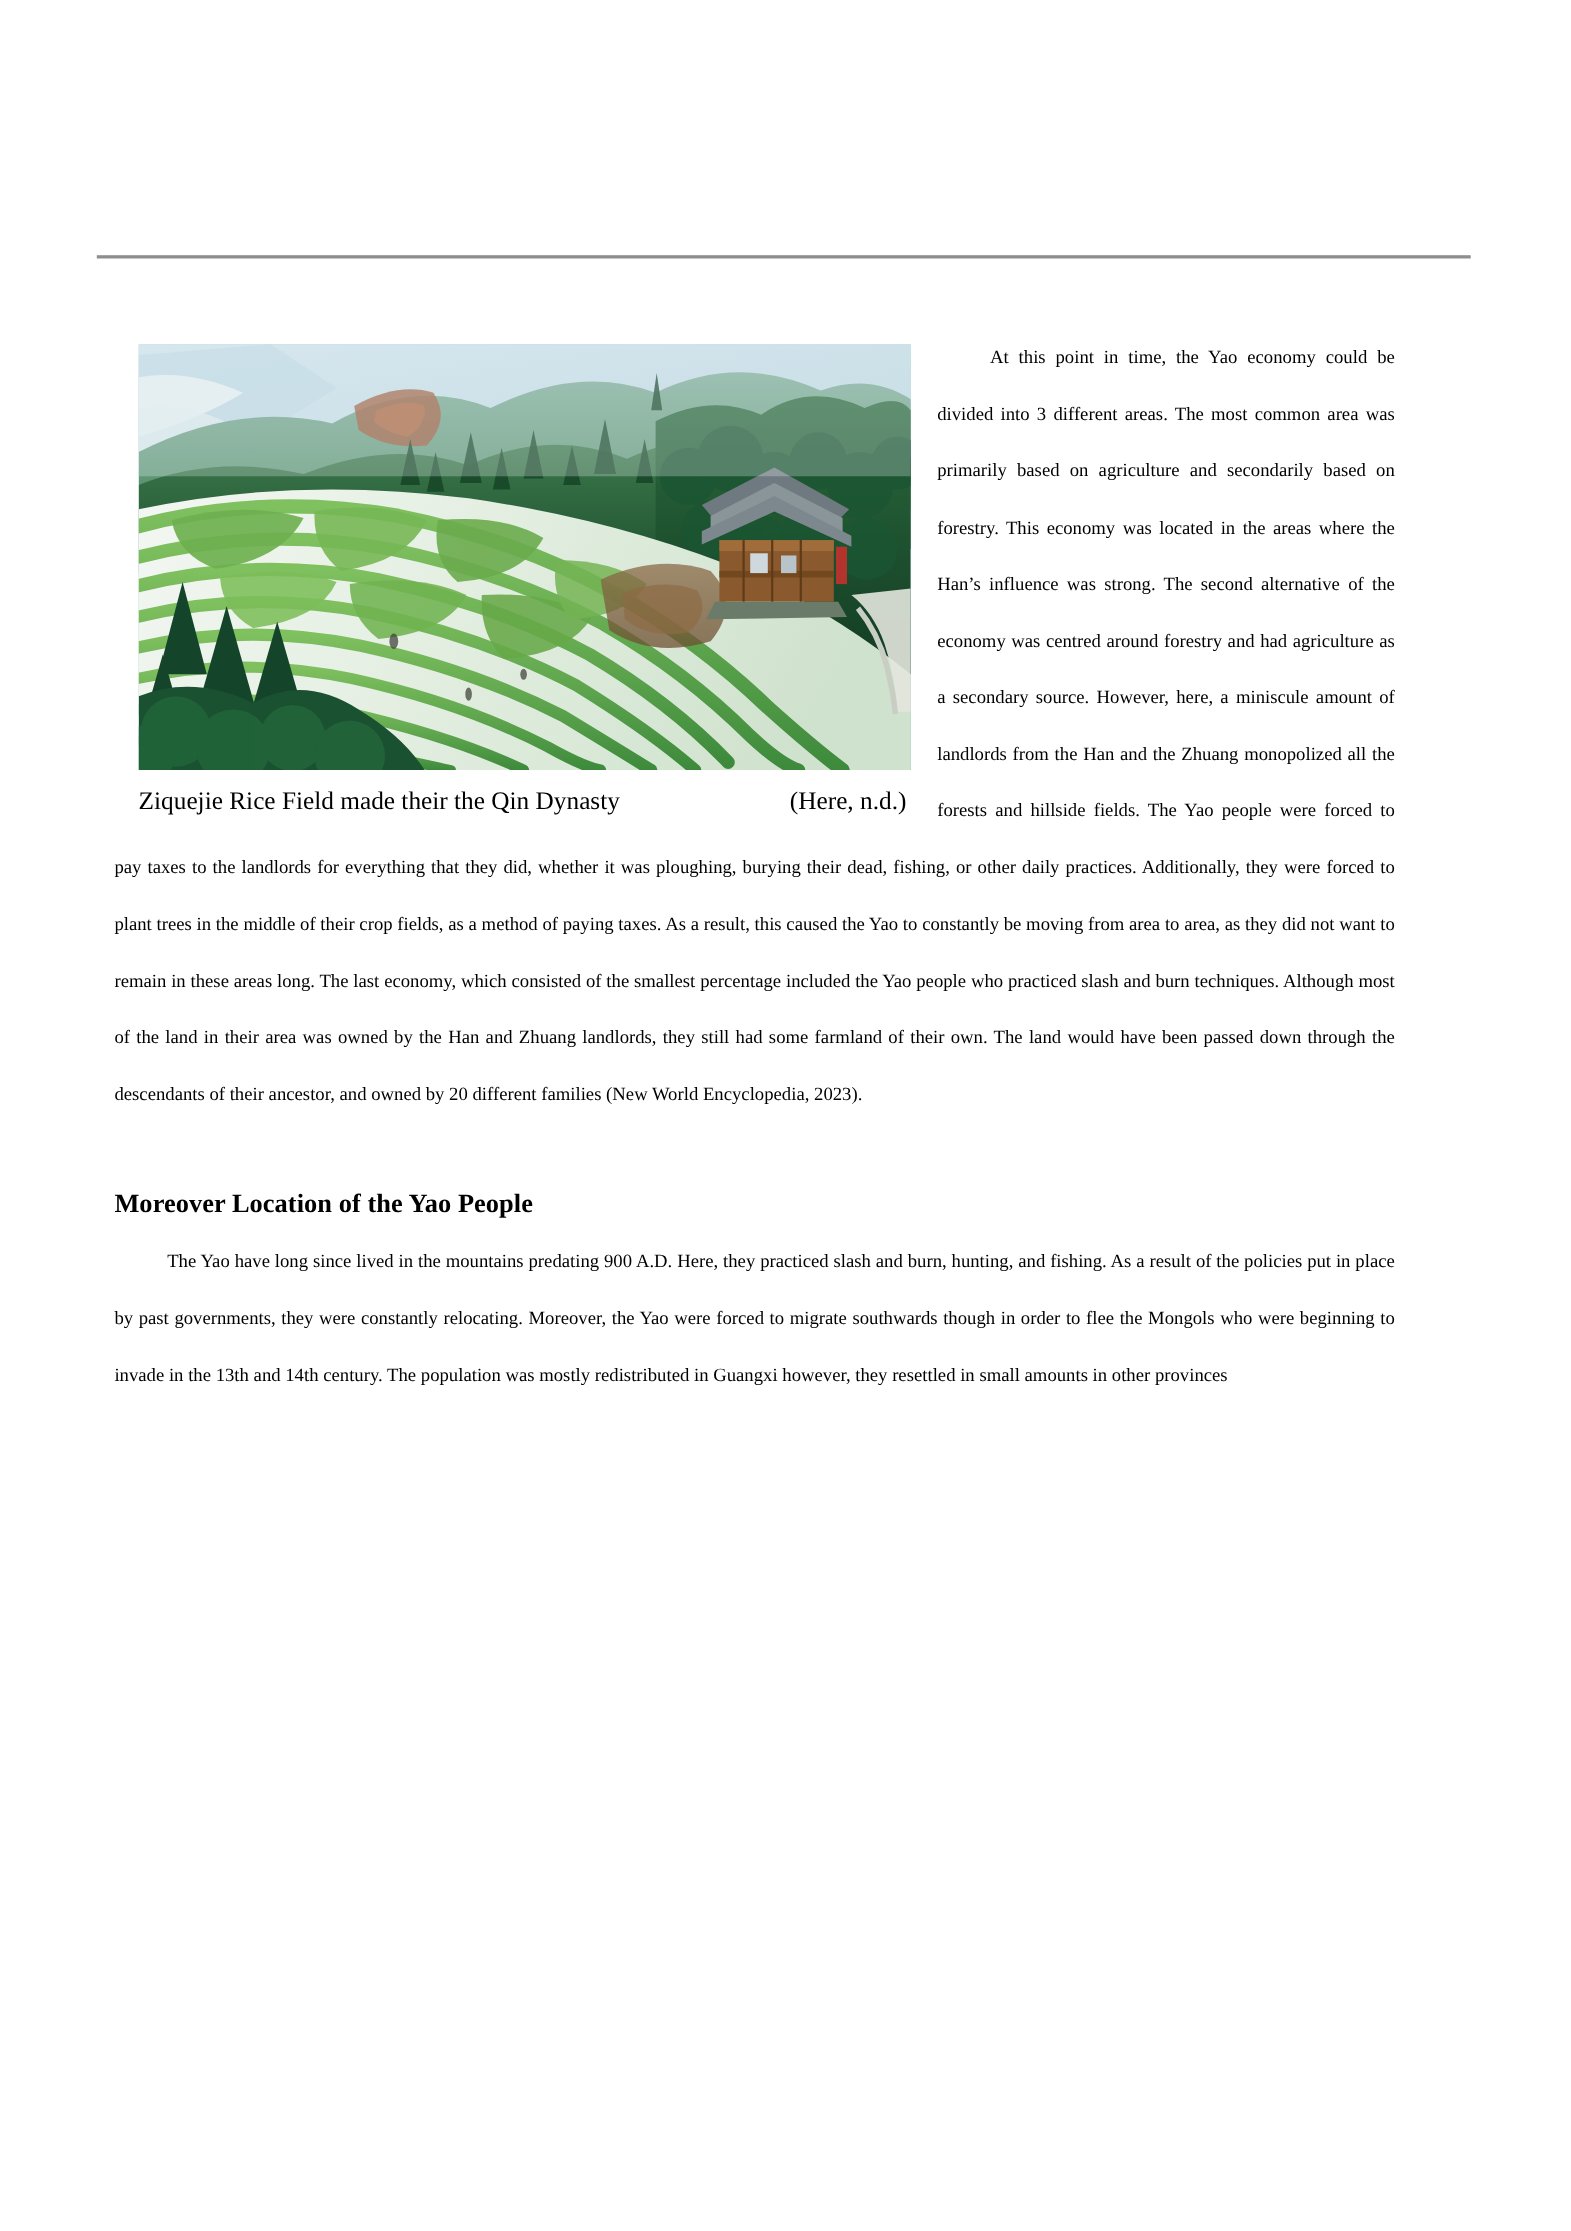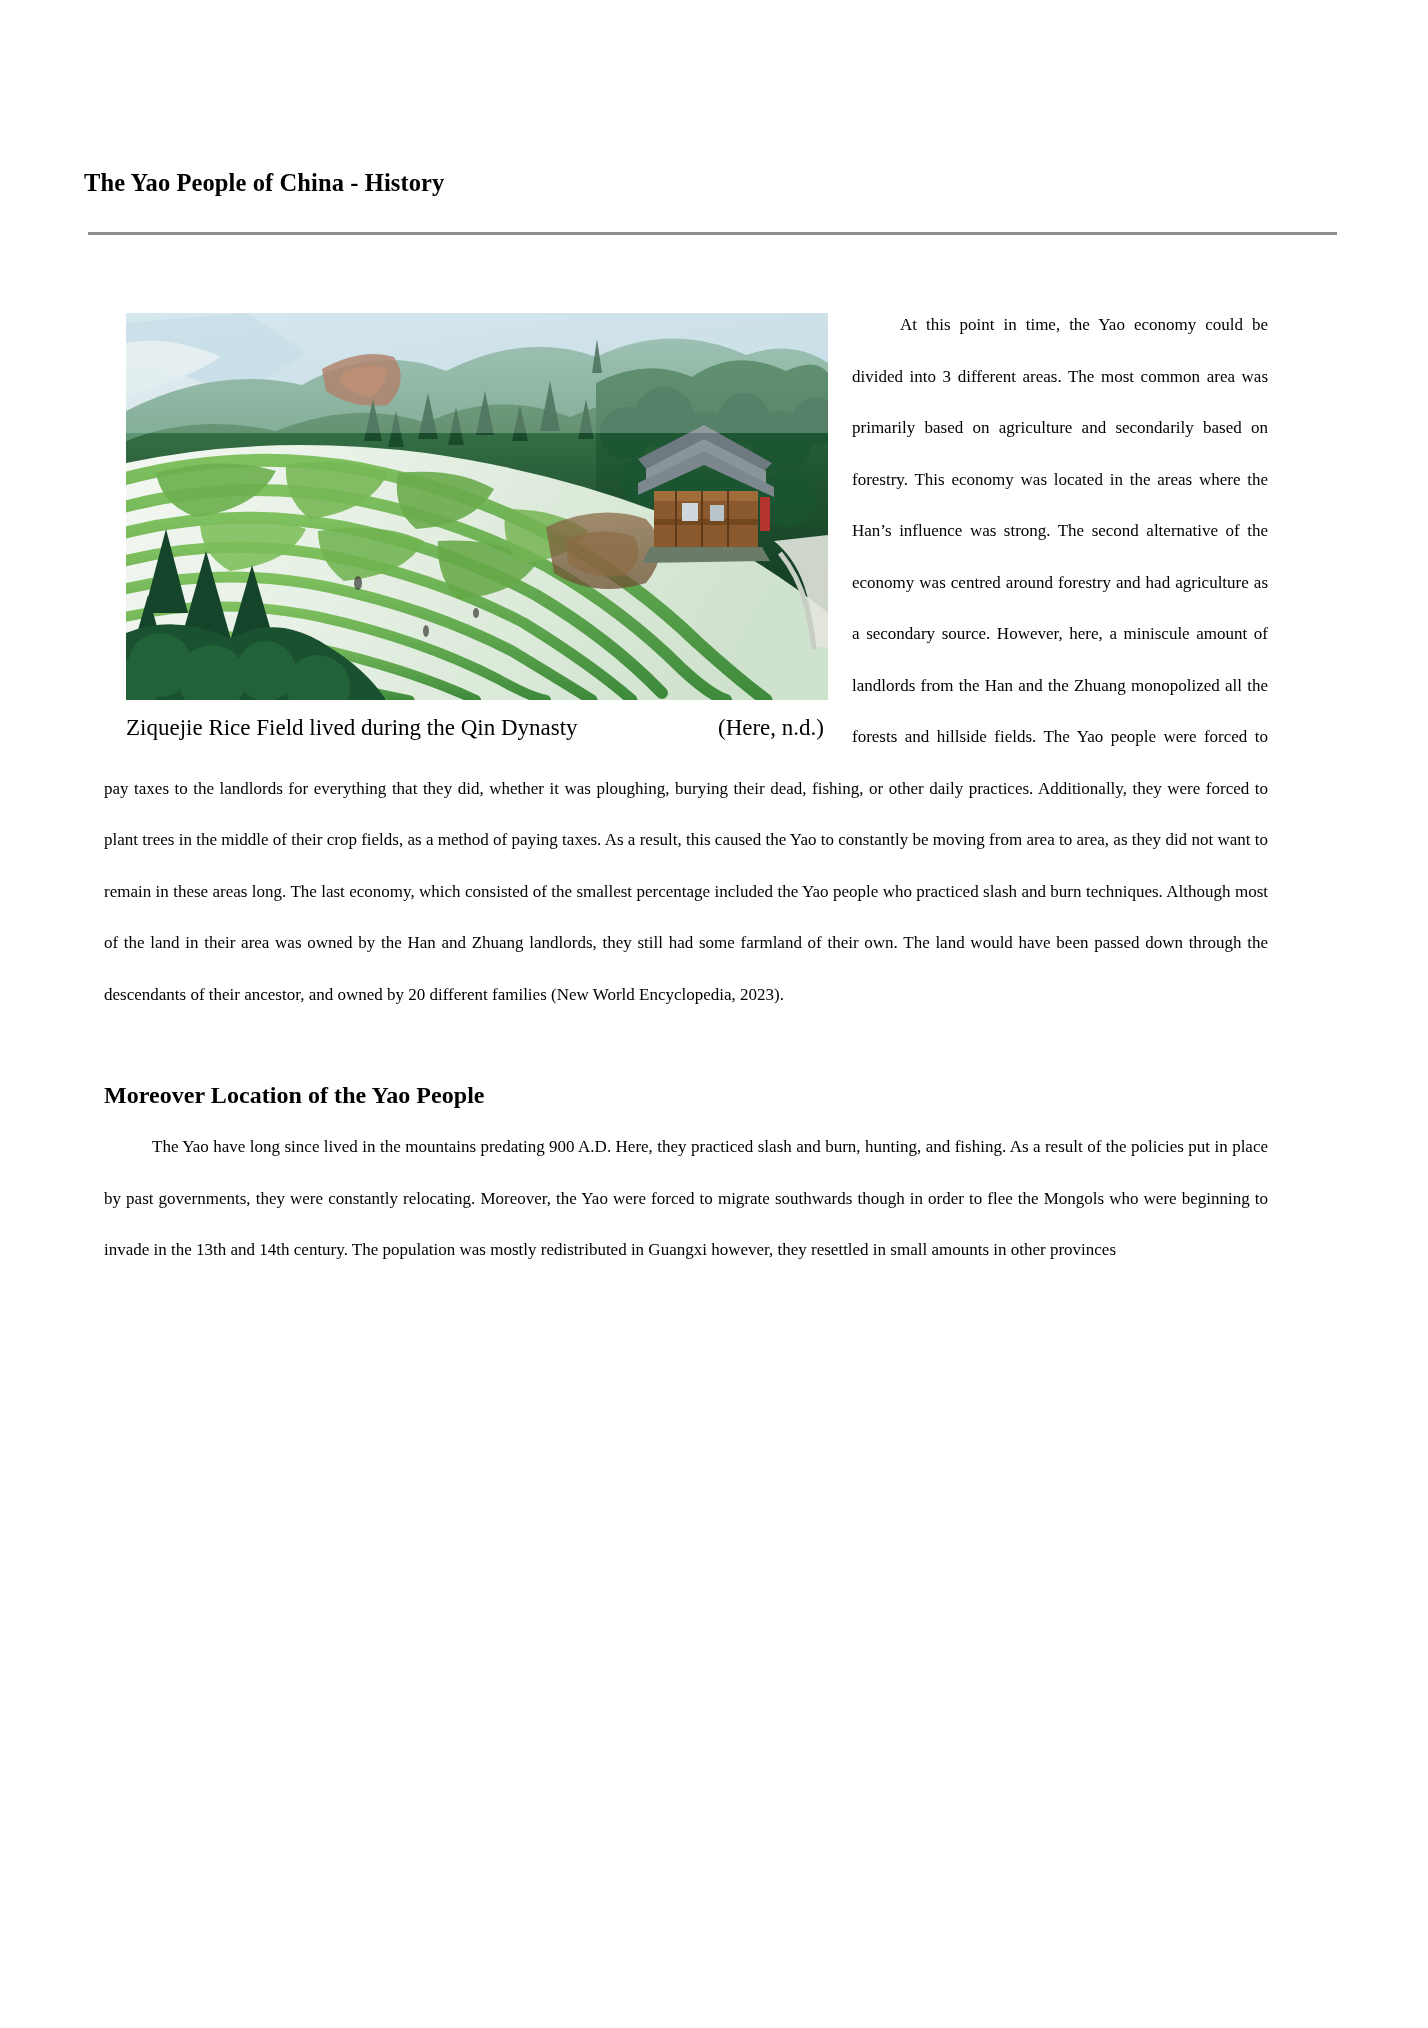--- a/index.html
+++ b/index.html
@@ -109,23 +109,20 @@
   .figure-caption-row .cap-source { padding-right: 4px; }
 
   
   .figure-image svg { display: block; width: 702px; height: 387px; }
 </style>
 </head>
 <body>
 
 <div class="page">
 
-  <div class="doc-header">
-    <div class="doc-header-title">The Yao People of China - History</div>
-  </div>
   <div class="header-rule"></div>
 
   <div class="content">
 
 
     <div class="spacer-sm"></div>
 
     <div class="figure">
       <div class="figure-image">
         <svg viewBox="0 0 702 387" preserveAspectRatio="none" aria-hidden="true">
@@ -278,21 +275,21 @@
           <g fill="#3a3a33" opacity="0.7">
             <ellipse cx="232" cy="270" rx="4" ry="7"></ellipse>
             <ellipse cx="300" cy="318" rx="3" ry="6"></ellipse>
             <ellipse cx="350" cy="300" rx="3" ry="5"></ellipse>
           </g>
 
           <rect x="0" y="0" width="702" height="120" fill="#e8f2f4" opacity="0.28"></rect>
         </svg>
       </div>
       <div class="figure-caption-row">
-        <span class="cap-text">Ziquejie Rice Field lived during the Qin Dynasty</span>
+        <span class="cap-text">Ziquejie Rice Field made their the Qin Dynasty</span>
         <span class="cap-source">(Here, n.d.)</span>
       </div>
     </div>
 
     <p class="para"><span class="indent"></span><span>At this point in time, the Yao economy could be divided into 3 different areas. The most common area was primarily based on agriculture and secondarily based on forestry. This economy was located in the areas where the Han’s influence was strong. The second alternative of the economy was centred around forestry and had agriculture as a secondary source. However, here, a miniscule amount of landlords from the Han and the Zhuang monopolized all the forests and hillside fields. The Yao people were forced to pay taxes to the landlords for everything that they did, whether it was ploughing, burying their dead, fishing, or other daily practices. Additionally, they were forced to plant trees in the middle of their crop fields, as a method of paying taxes. As a result, this caused the Yao to constantly be moving from area to area, as they did not want to remain in these areas long. The last economy, which consisted of the smallest percentage included the Yao people who practiced slash and burn techniques. Although most of the land in their area was owned by the Han and Zhuang landlords, they still had some farmland of their own. The land would have been passed down through the descendants of their ancestor, and owned by 20 different families (New World Encyclopedia, 2023).</span></p>
 
     <div class="spacer-section"></div>
 
     <h2 class="section-heading">Moreover Location of the Yao People</h2>
 

